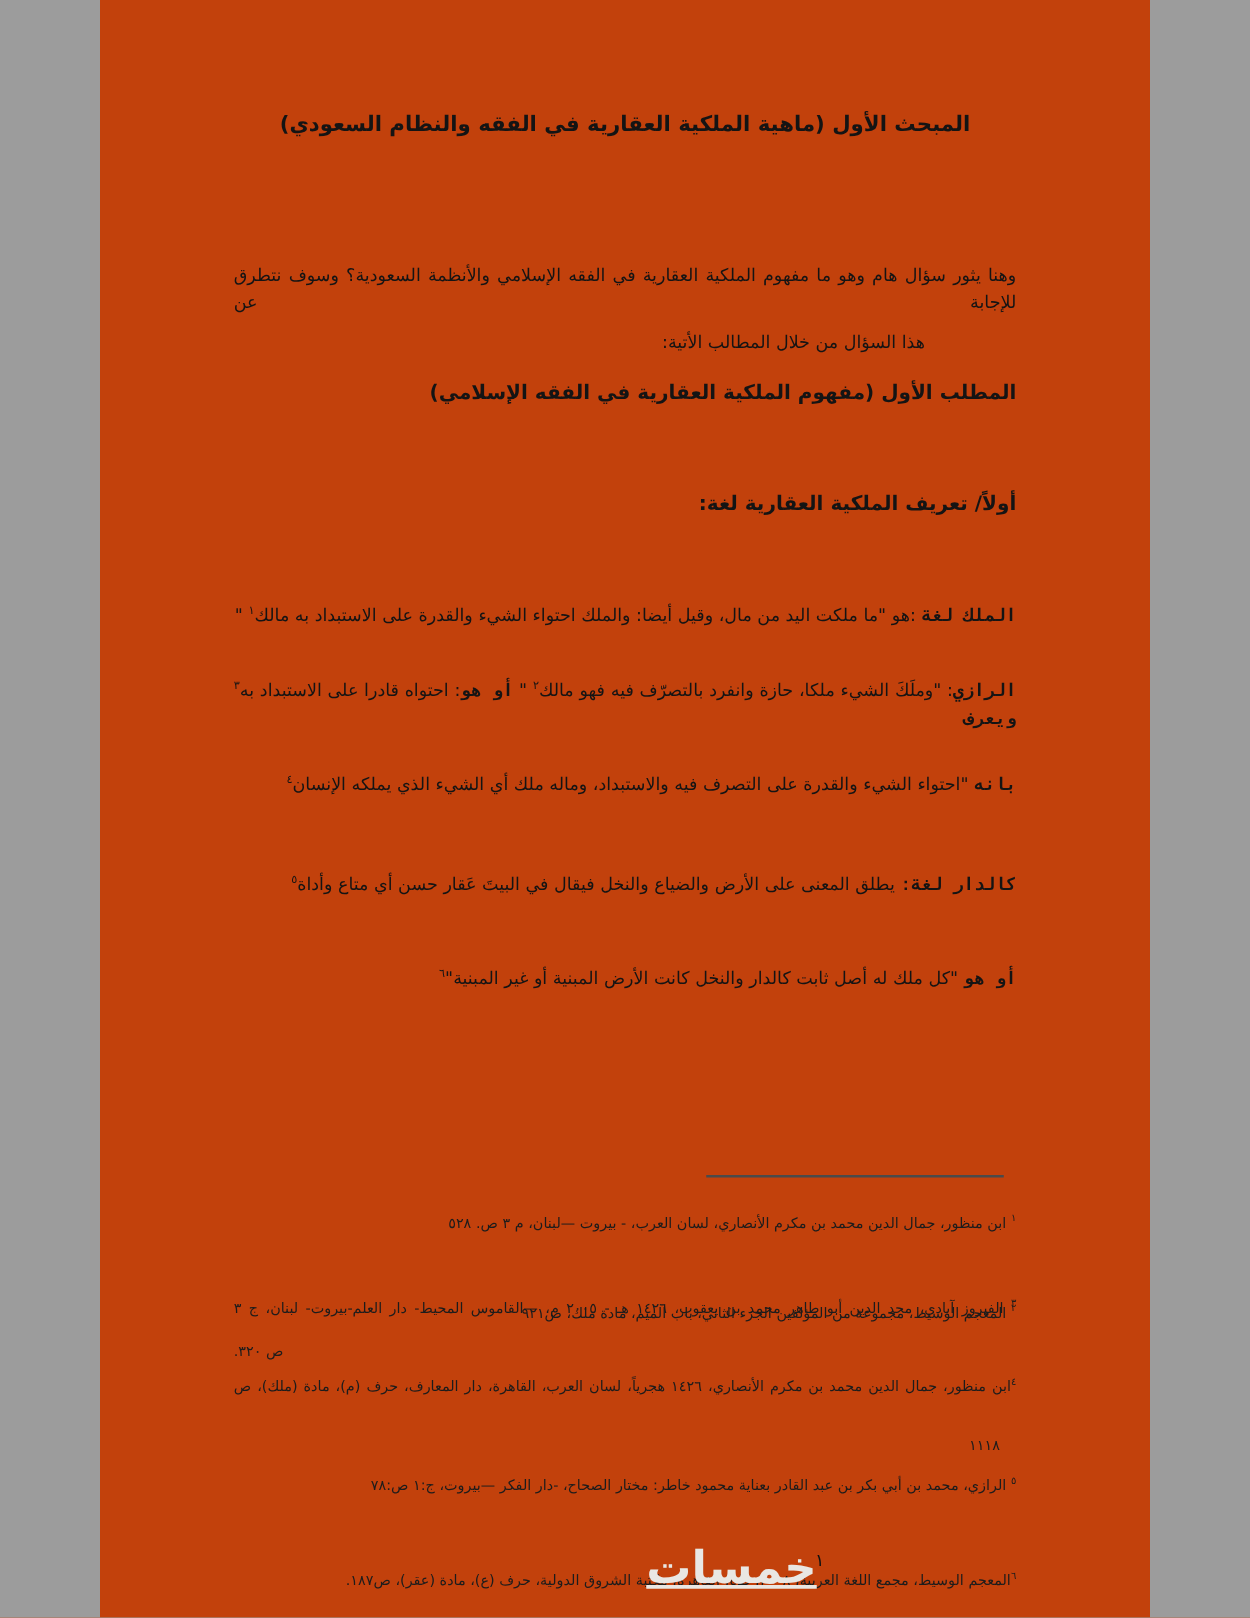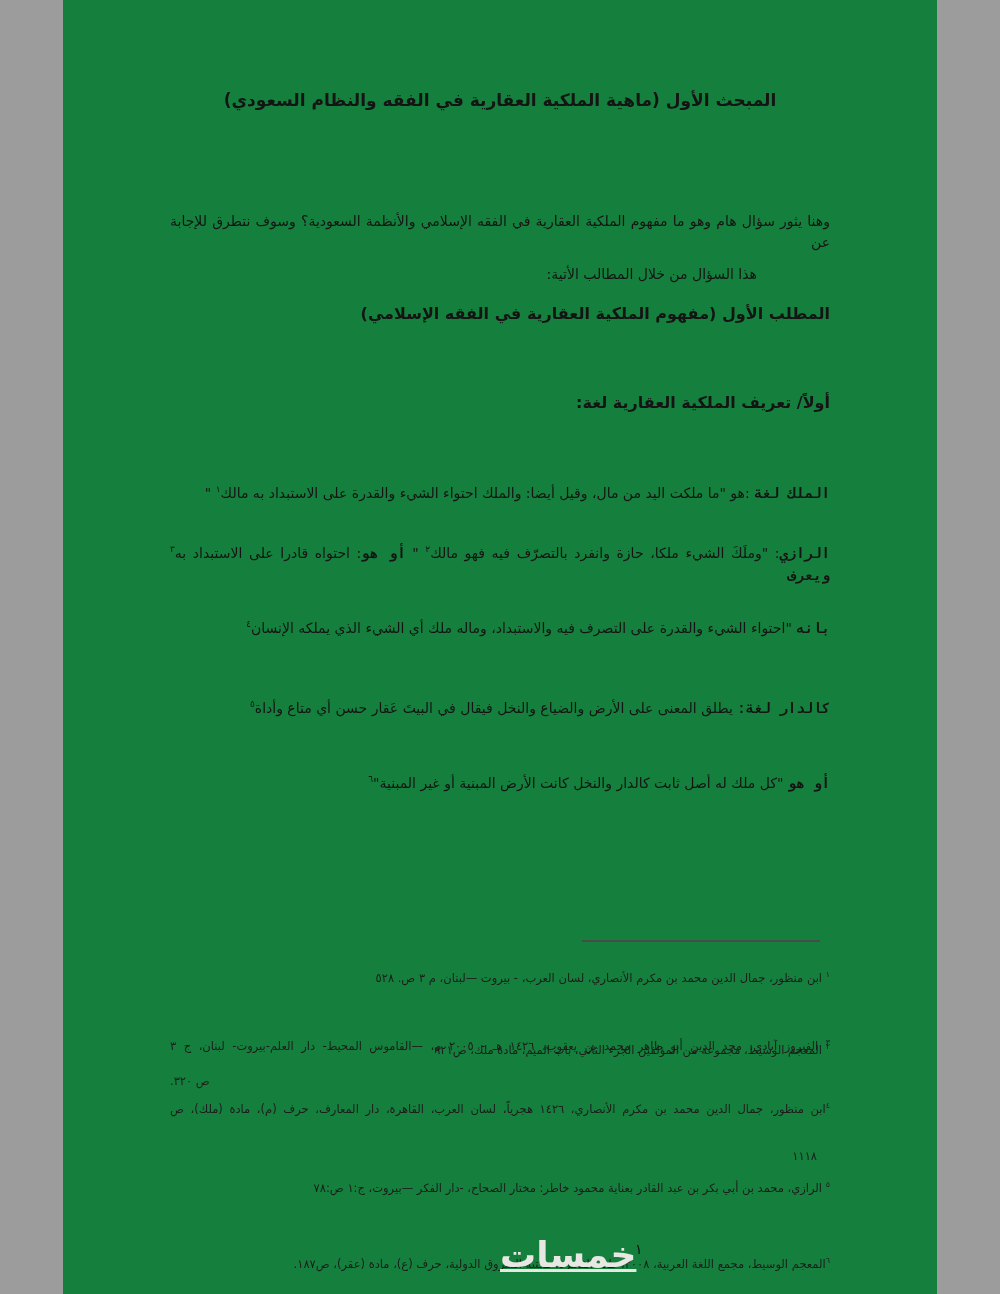--- a/index.html
+++ b/index.html
@@ -1,25 +1,24 @@
 <!DOCTYPE html>
 <html lang="ar" dir="rtl"><head>
 <meta charset="utf-8">
 <style>
   html,body{margin:0;padding:0;background:#9c9c9c;}
   .page{
     position:relative;
     width:840px;height:1294px;
     margin:0 auto;
-    background:#15803d;
+    background:#c2410c;
     font-family:"DejaVu Sans",sans-serif;
     color:#141414;
     direction:rtl;
     overflow:hidden;
-    padding-left:34px;
   }
   .abs{position:absolute;}
   .full{left:107px;right:107px;text-align:justify;text-align-last:justify;}
   .rline{right:107px;text-align:right;white-space:nowrap;margin-top:10px;}
   .lline{left:107px;text-align:right;white-space:nowrap;}
   .body-text{font-size:14px;line-height:1.5;}
   .b{font-weight:bold;font-family:Liberation Mono, monospace;}
   .title{left:0;right:0;text-align:center;font-size:17px;font-weight:bold;}
   .heading{font-size:16px;font-weight:bold;white-space:nowrap;}
   sup.s{font-size:9px;line-height:0;vertical-align:super;}

